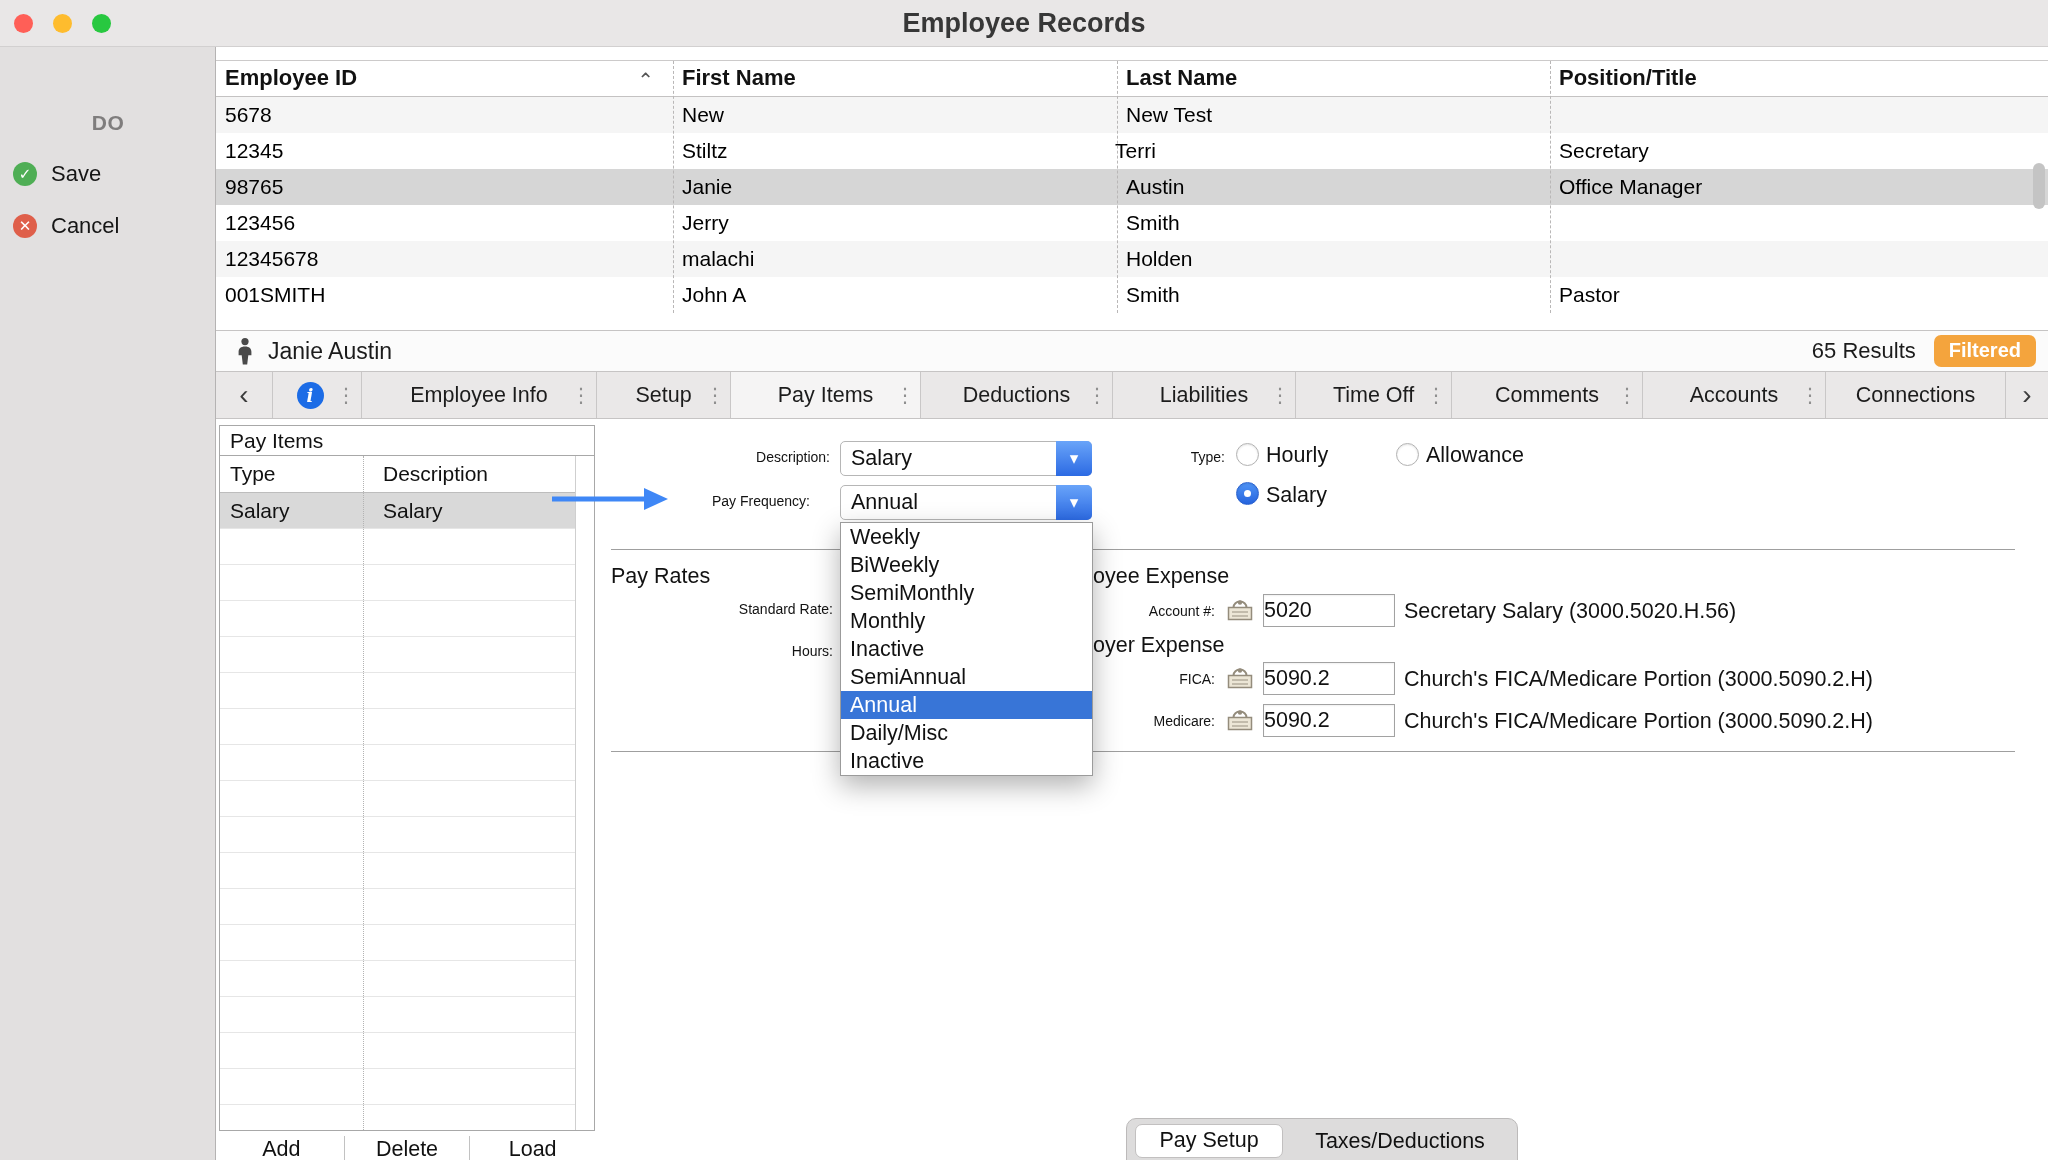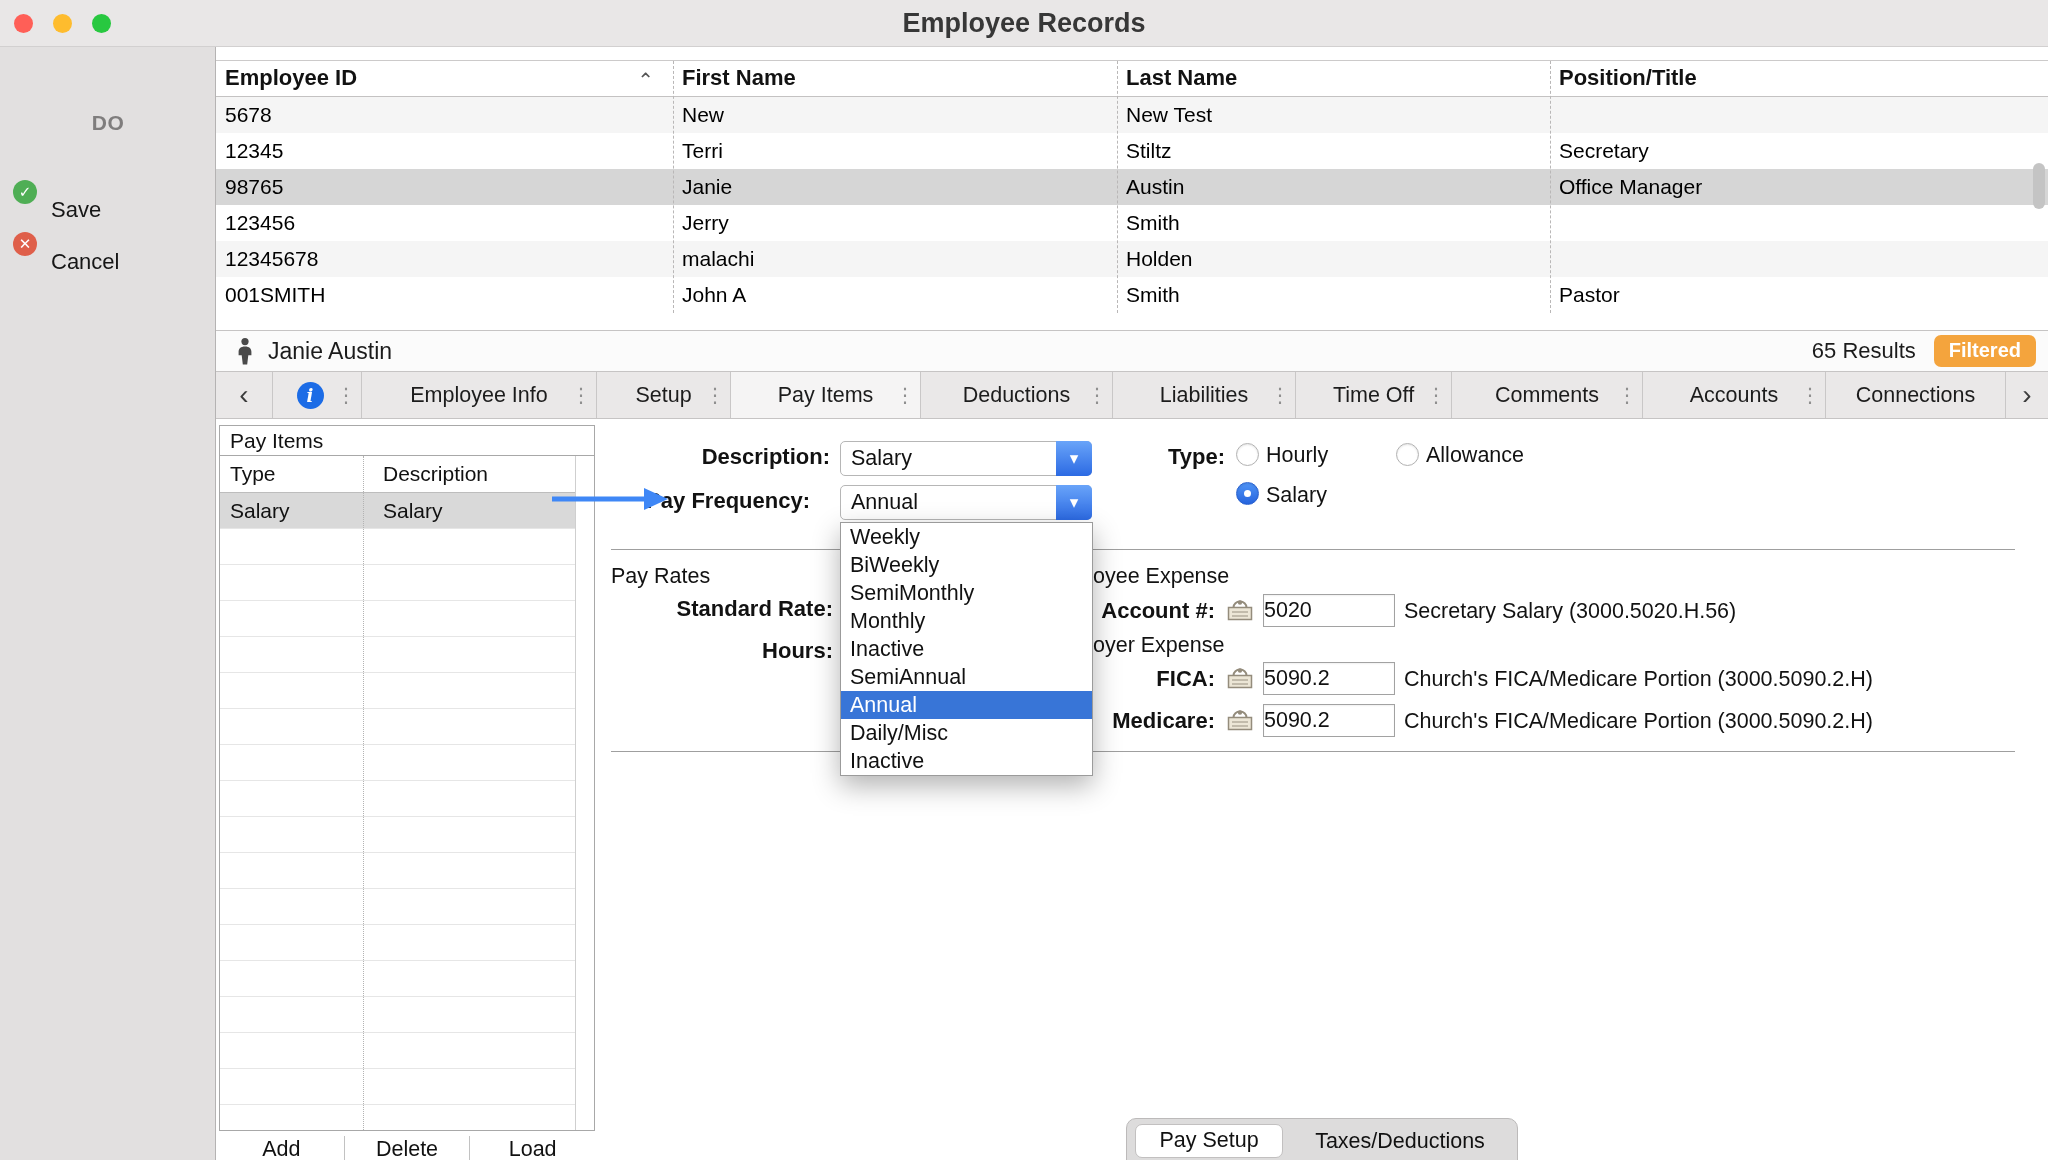--- a/index.html
+++ b/index.html
@@ -24,21 +24,21 @@
   .sidebar { position:absolute; left:0; top:47px; width:216px; height:1113px;
     background:#e2e0e0; border-right:1px solid #b5b3b3; }
   .sb-header { position:absolute; top:64px; left:0; width:216px; text-align:center;
     font-size:21px; font-weight:700; color:#7f7d7d; letter-spacing:.5px; }
   .sb-item { position:absolute; left:13px; display:flex; align-items:center; gap:14px; cursor:default; }
   .sb-save { top:114px; } .sb-cancel { top:166px; }
   .circ { width:24px; height:24px; border-radius:50%; color:#fff; font-size:15px; font-weight:700;
     display:flex; align-items:center; justify-content:center; flex:0 0 auto; }
   .circ.green { background:#4fae55; }
   .circ.red { background:#df5f4a; }
-  .sb-label { font-size:22px; color:#161616;margin-top:36px; }
+  .sb-label { font-size:22px; color:#161616; }
 
   
   .emp-header { position:absolute; left:216px; top:60px; width:1832px; height:37px;
     border-top:1px solid #cccaca; border-bottom:1px solid #c4c2c2; display:flex; background:#fff; }
   .col-id { width:457px; } .col-first { width:444px; } .col-last { width:433px; } .col-pos { flex:1; }
   .hcell { padding-left:9px; font-size:22px; font-weight:700; line-height:34px; color:#121212; position:relative; }
   .sort { position:absolute; right:19px; top:2px; font-size:20px; color:#555; font-weight:400; }
   .emp-rows { position:absolute; left:216px; top:97px; width:1832px; }
   .erow { display:flex; height:36px; font-size:21px; line-height:36px; color:#000000; }
   .erow .cell { padding-left:9px; overflow:hidden; white-space:nowrap; }
@@ -83,21 +83,21 @@
   .pi-type { width:143px; padding-left:10px; } .pi-desccol { flex:1; padding-left:20px; }
   .pi-row { height:36px; display:flex; font-size:21px; line-height:35px; color:#111; border-bottom:1px solid #e6e6e6; }
   .pi-row.sel { background:#d9d9d9; }
   .pi-dot-sep { position:absolute; left:143px; top:30px; bottom:0; width:0; border-left:1px dotted #b3b3b3; }
   .pi-scroll { position:absolute; right:0; top:30px; bottom:0; width:19px; background:#fff; border-left:1px solid #cfcfcf; }
   .pi-buttons { position:absolute; left:219px; top:1136px; width:376px; height:24px; display:flex; align-items:stretch; }
   .pi-btn { flex:1; text-align:center; font-size:21.5px; color:#111; line-height:26px; }
   .pi-btn + .pi-btn { border-left:1px solid #c2c2c2; }
 
   
-  .flabel { position:absolute; font-size:22px; color:#121212; line-height:28px; z-index:2;font-weight:bold; }
+  .flabel { position:absolute; font-size:14px; color:#121212; line-height:28px; z-index:2; }
   .r { text-align:right; }
   #lbl-desc { left:560px; top:443px; width:270px; }
   #lbl-type { left:1080px; top:443px; width:145px; }
   #lbl-freq { left:540px; top:487px; width:270px; }
   #lbl-stdrate { left:560px; top:595px; width:273px; }
   #lbl-hours { left:560px; top:637px; width:273px; }
   #lbl-account { left:1040px; top:597px; width:175px; }
   #lbl-fica { left:1040px; top:665px; width:175px; }
   #lbl-medicare { left:1040px; top:707px; width:175px; }
 
@@ -201,22 +201,22 @@
 
   <div class="emp-rows">
     <div class="erow alt">
       <div class="cell col-id">5678</div>
       <div class="cell col-first">New</div>
       <div class="cell col-last">New Test</div>
       <div class="cell col-pos"></div>
     </div>
     <div class="erow">
       <div class="cell col-id">12345</div>
+      <div class="cell col-last">Stiltz</div>
       <div class="cell col-first">Terri</div>
-      <div class="cell col-last">Stiltz</div>
       <div class="cell col-pos">Secretary</div>
     </div>
     <div class="erow sel">
       <div class="cell col-id">98765</div>
       <div class="cell col-first">Janie</div>
       <div class="cell col-last">Austin</div>
       <div class="cell col-pos">Office Manager</div>
     </div>
     <div class="erow">
       <div class="cell col-id">123456</div>

